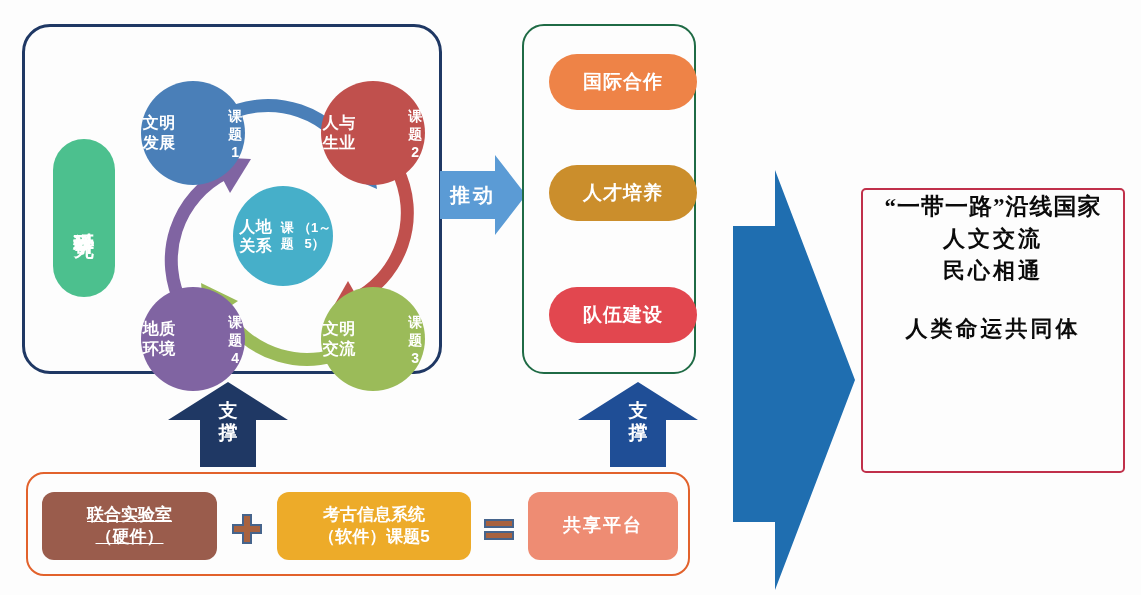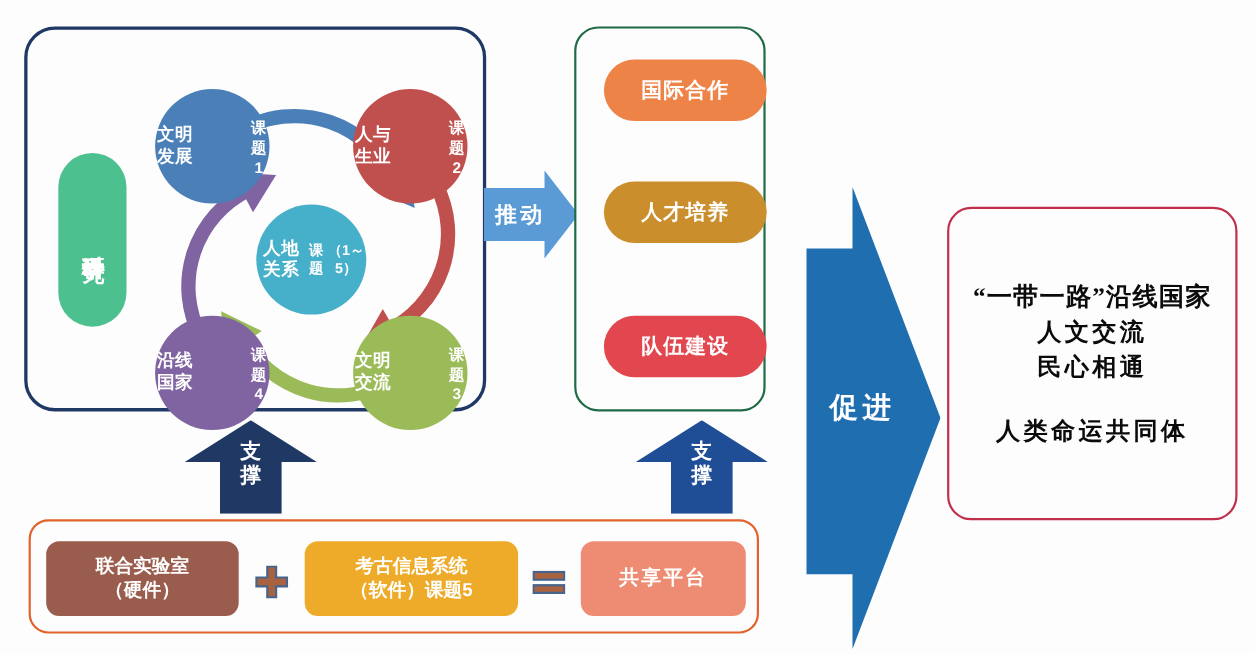--- a/index.html
+++ b/index.html
@@ -37,23 +37,22 @@
   #outcome-panel {
     left: 522px; top: 24px;
     width: 174px; height: 350px;
     border: 2.5px solid #1f6b45;
     border-radius: 22px;
   }
   #goal-panel {
     left: 861px; top: 188px;
     width: 264px; height: 285px;
     border: 2.5px solid #c0304a;
-    border-radius: 22px;
+    border-radius: 5px;
     display: flex;
-    align-items: center;
     justify-content: center;
   }
   #platform-panel {
     left: 26px; top: 472px;
     width: 664px; height: 104px;
     border: 2.5px solid #e2622c;
     border-radius: 18px;
   }
 
   
@@ -152,21 +151,21 @@
     position: absolute;
     top: 18px;
     height: 68px;
     border-radius: 12px;
     display: flex; flex-direction: column;
     align-items: center; justify-content: center;
     color: #ffffff;
     font-size: 17px; font-weight: 700; line-height: 1.3;
     text-align: center;
   }
-  #plat-0 { left: 14px; width: 175px; background: #9a5c4c; }
+  #plat-0 { left: 14px; width: 175px; background: #9a5c4c; text-decoration: underline; }
   #plat-1 { left: 249px; width: 194px; background: #edab29; }
   #plat-2 { left: 500px; width: 150px; background: #ee8c73; font-size: 18px; letter-spacing: 2px; }
 
   .op {
     position: absolute;
     top: 40px;
     width: 30px; height: 30px;
   }
   #op-plus { left: 204px; }
   #op-equals { left: 456px; }
@@ -241,21 +240,21 @@
       </div>
       <div class="node" id="node-2">
         <span class="t1">人与生业</span>
         <span class="t2">课题2</span>
       </div>
       <div class="node" id="node-3">
         <span class="t1">文明交流</span>
         <span class="t2">课题3</span>
       </div>
       <div class="node" id="node-4">
-        <span class="t1">沿线国家</span>
+        <span class="t1">地质环境</span>
         <span class="t2">课题4</span>
       </div>
 
       <div id="node-center">
         <span class="c1">人地关系</span>
         <span class="c2">课题</span>
         <span class="c3">（1～5）</span>
       </div>
     </div>
   </div>
@@ -276,21 +275,20 @@
     </div>
     <div class="outcome-pill" id="pill-2">
       <span>队伍建设</span>
     </div>
   </div>
 
   <div class="arrow-wrap" id="arrow-promote">
     <svg width="122" height="420" viewBox="0 0 122 420">
       <polygon points="0,56 42,56 42,0 122,210 42,420 42,352 0,352" fill="#1f6eb0"></polygon>
     </svg>
-    <div class="arrow-label">促进</div>
   </div>
 
   <div class="panel" id="goal-panel">
     <div id="goal-text">
       <div class="g-big">“一带一路”沿线国家</div>
       <div class="g-mid">人文交流</div>
       <div class="g-mid">民心相通</div>
       <div class="gap"></div>
       <div class="g-mid">人类命运共同体</div>
     </div>

